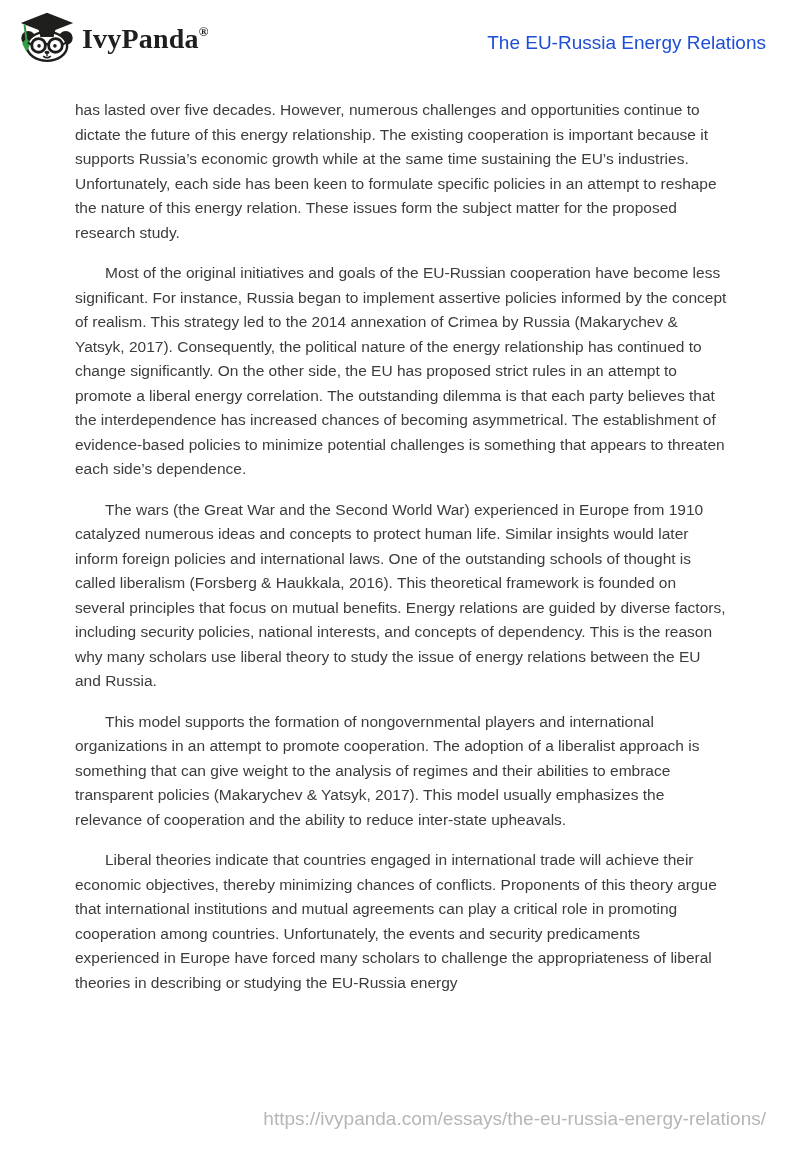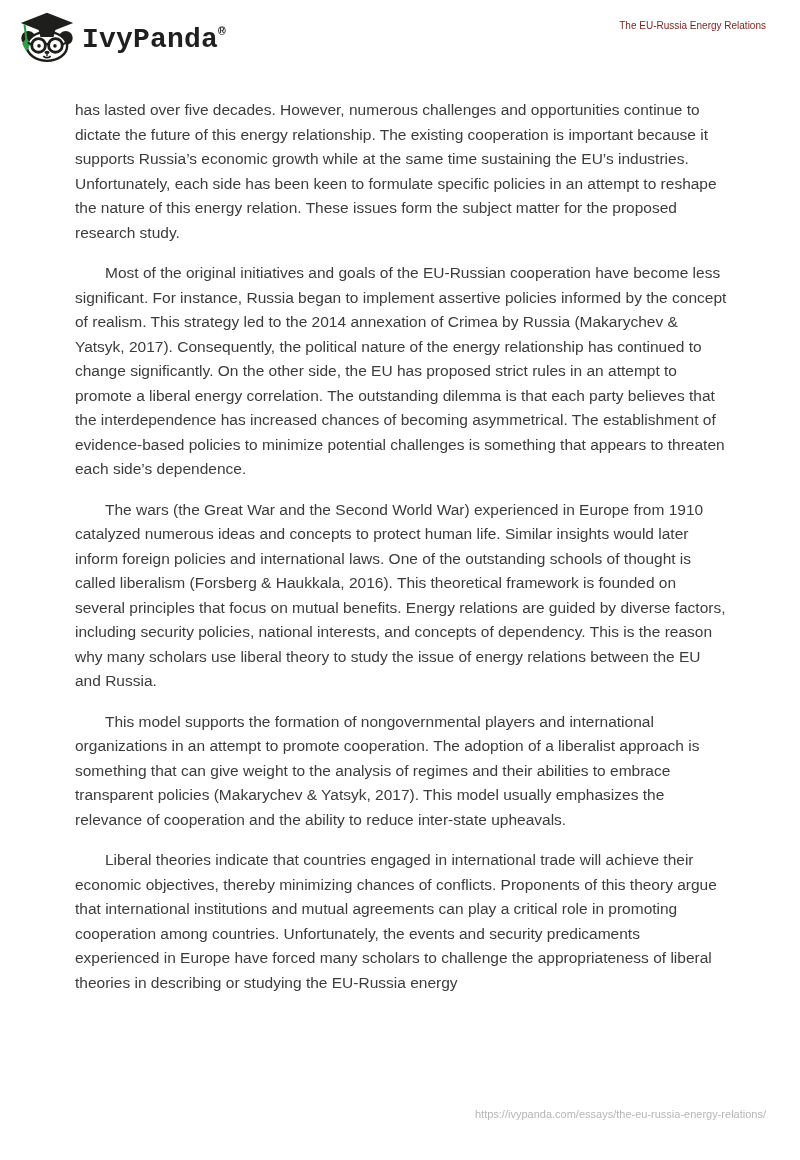--- a/index.html
+++ b/index.html
@@ -12,45 +12,45 @@
   }
 
   
   .header {
     position: absolute; top: 8px; left: 18px; right: 34px;
     display: flex; justify-content: space-between; align-items: flex-start;
   }
   .brand { display: flex; align-items: center; gap: 6px; }
   .logo { width: 58px; height: 52px; display: inline-block; }
   .brand-name {
-    font-family: Liberation Mono, monospace;
+    font-family: Liberation Serif, serif;
     font-weight: 700; font-size: 28px; color: #1f1f1f;
     letter-spacing: 0.2px; line-height: 52px;
   }
   .brand-name sup { font-size: 13px; font-weight: 700; position: relative; top: -2px; }
   .doc-title {
-    margin-top: 12px; font-size: 10px; color: #7f1d1d;
+    margin-top: 24px; font-size: 19px; color: #1d4ed8;
   }
 
   
   .essay {
     position: absolute; top: 66px; left: 75px; width: 652px;
     font-size: 15.5px; line-height: 24.5px; color: #3c3c3c; margin-top: 32px;
   }
   .essay p { margin: 0 0 16px 0; text-indent: 30px; }
   .essay p.no-indent { text-indent: 0; }
   .essay h1 {
     font-size: 29px; line-height: 36px; color: #2b2b2b;
     font-weight: 700; margin: 28px 0 26px 0; letter-spacing: 0.2px;
   }
 
   
   .footer {
     position: absolute; top: 1108px; right: 34px;
-    font-size: 11px; color: #b6b6b6;
+    font-size: 19px; color: #b6b6b6;
   }
 </style>
 </head>
 <body>
 
 <div class="header">
   <div class="brand">
     <span class="logo">
       <svg viewBox="0 0 62 54" width="58" height="52" xmlns="http://www.w3.org/2000/svg">
 

